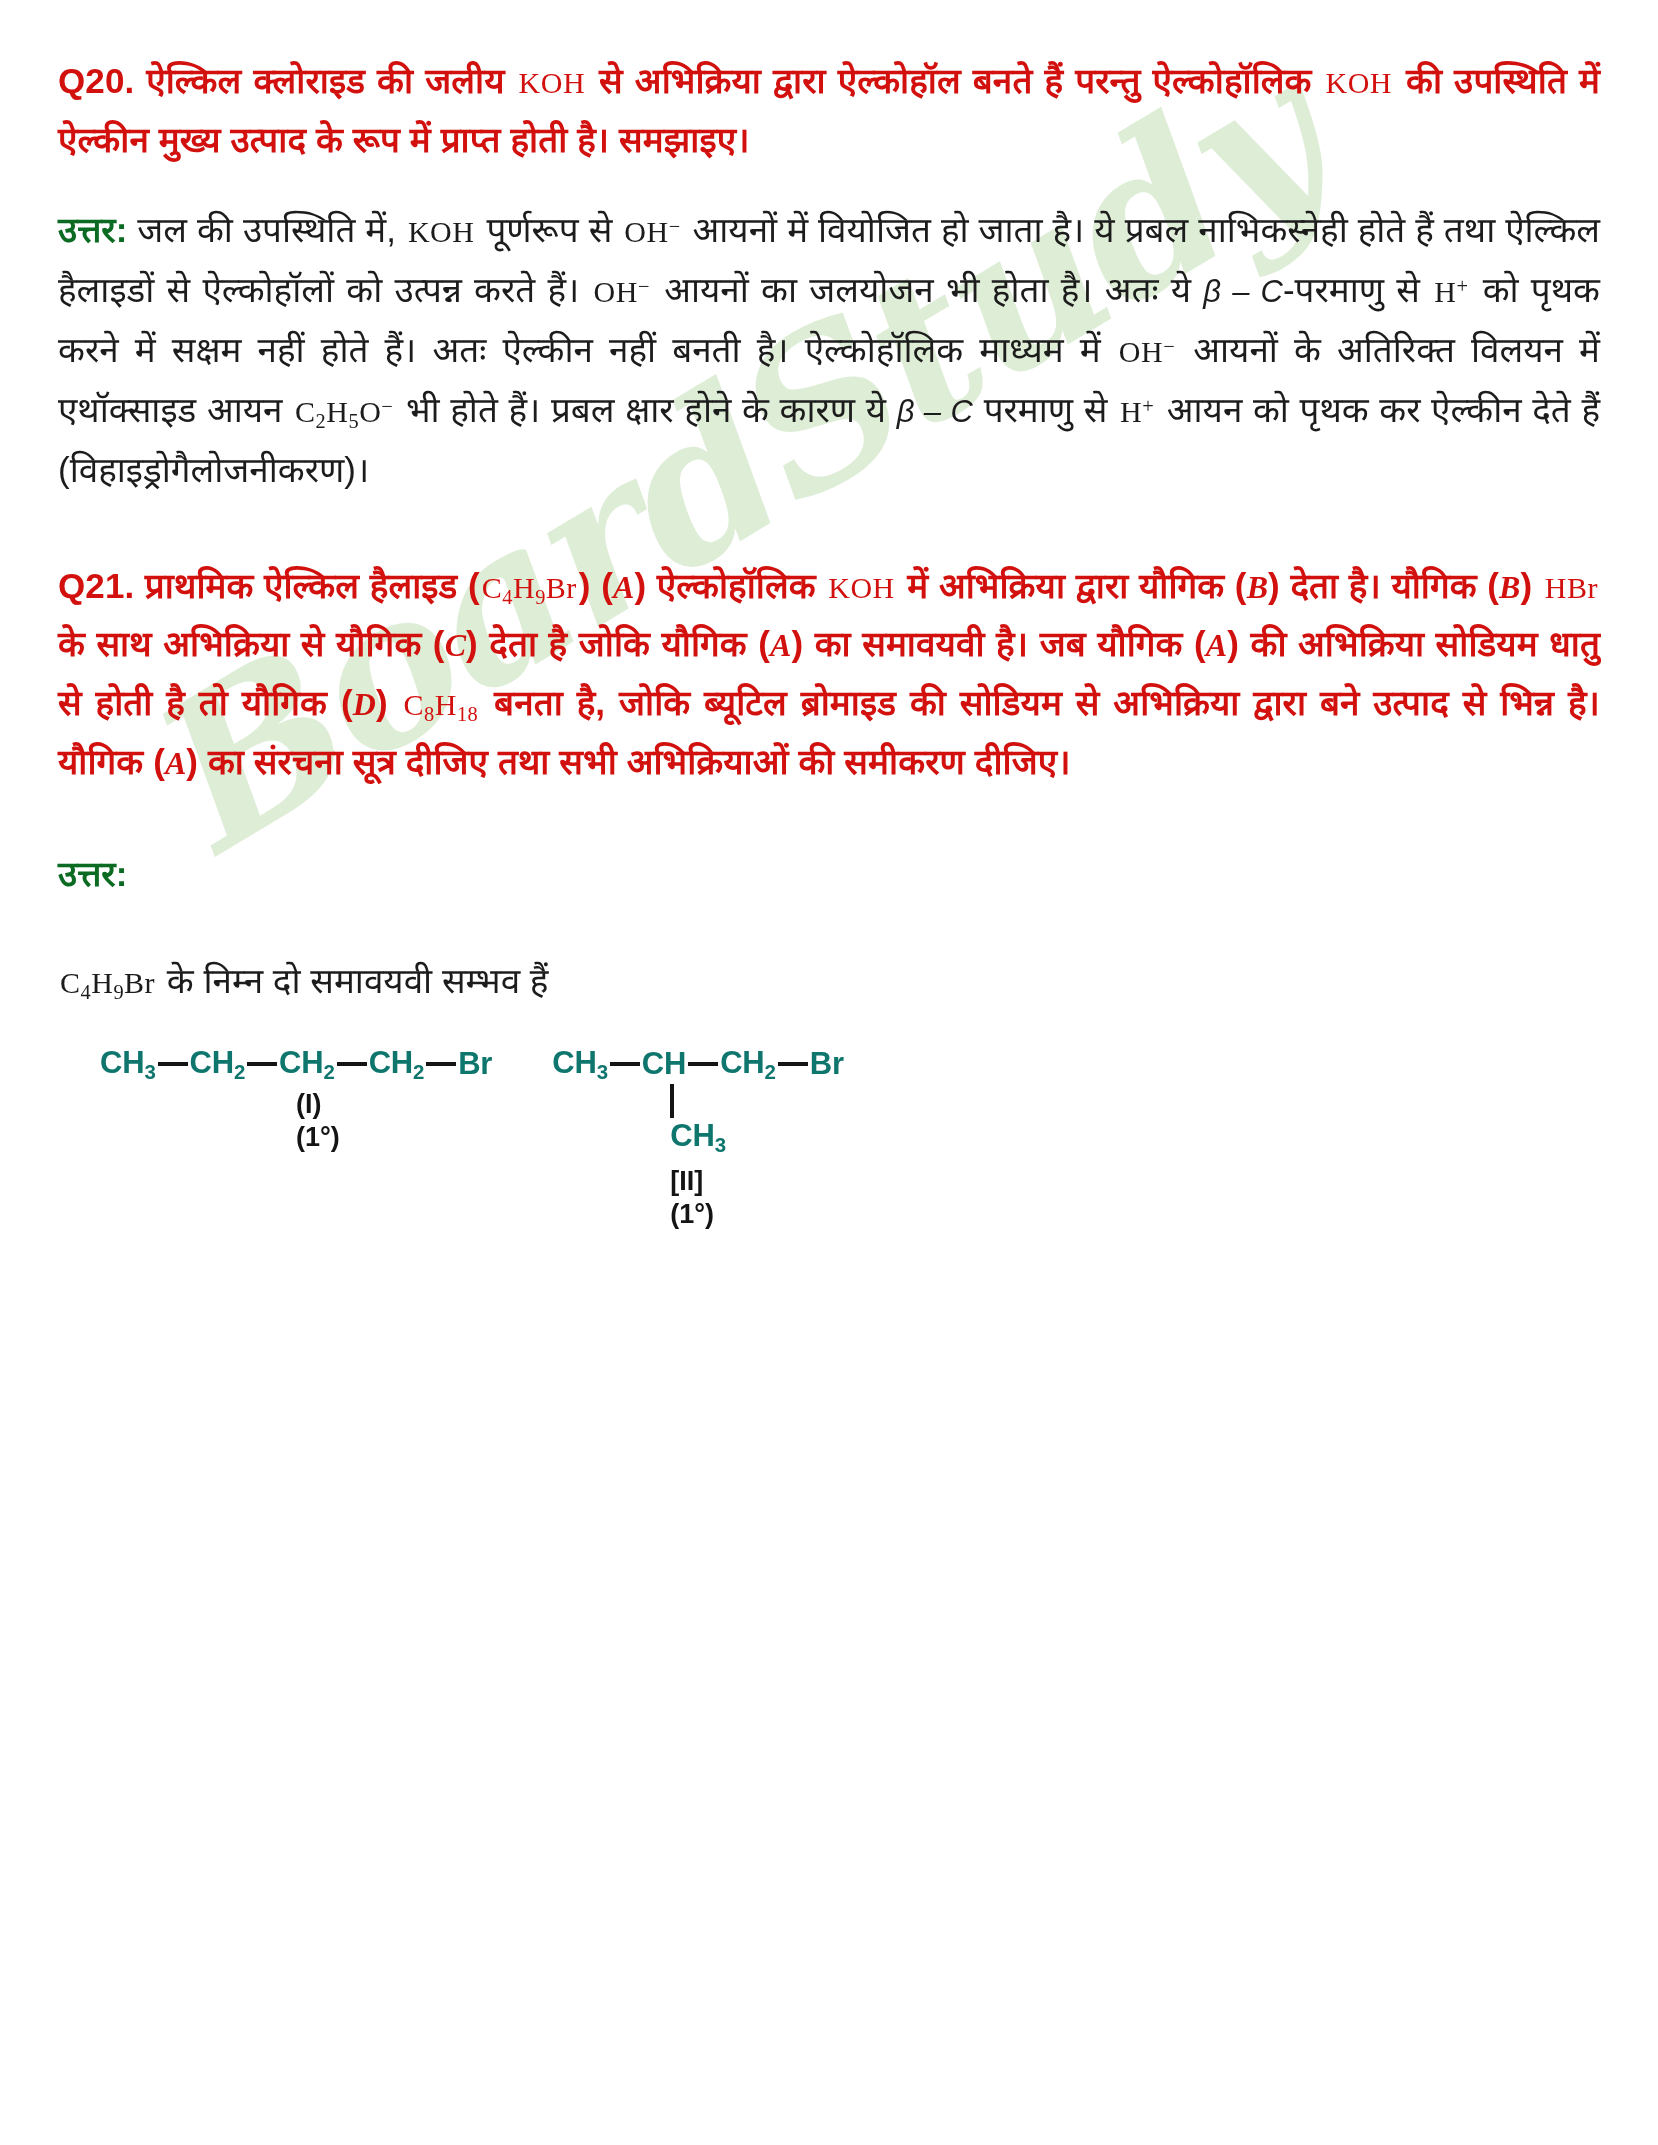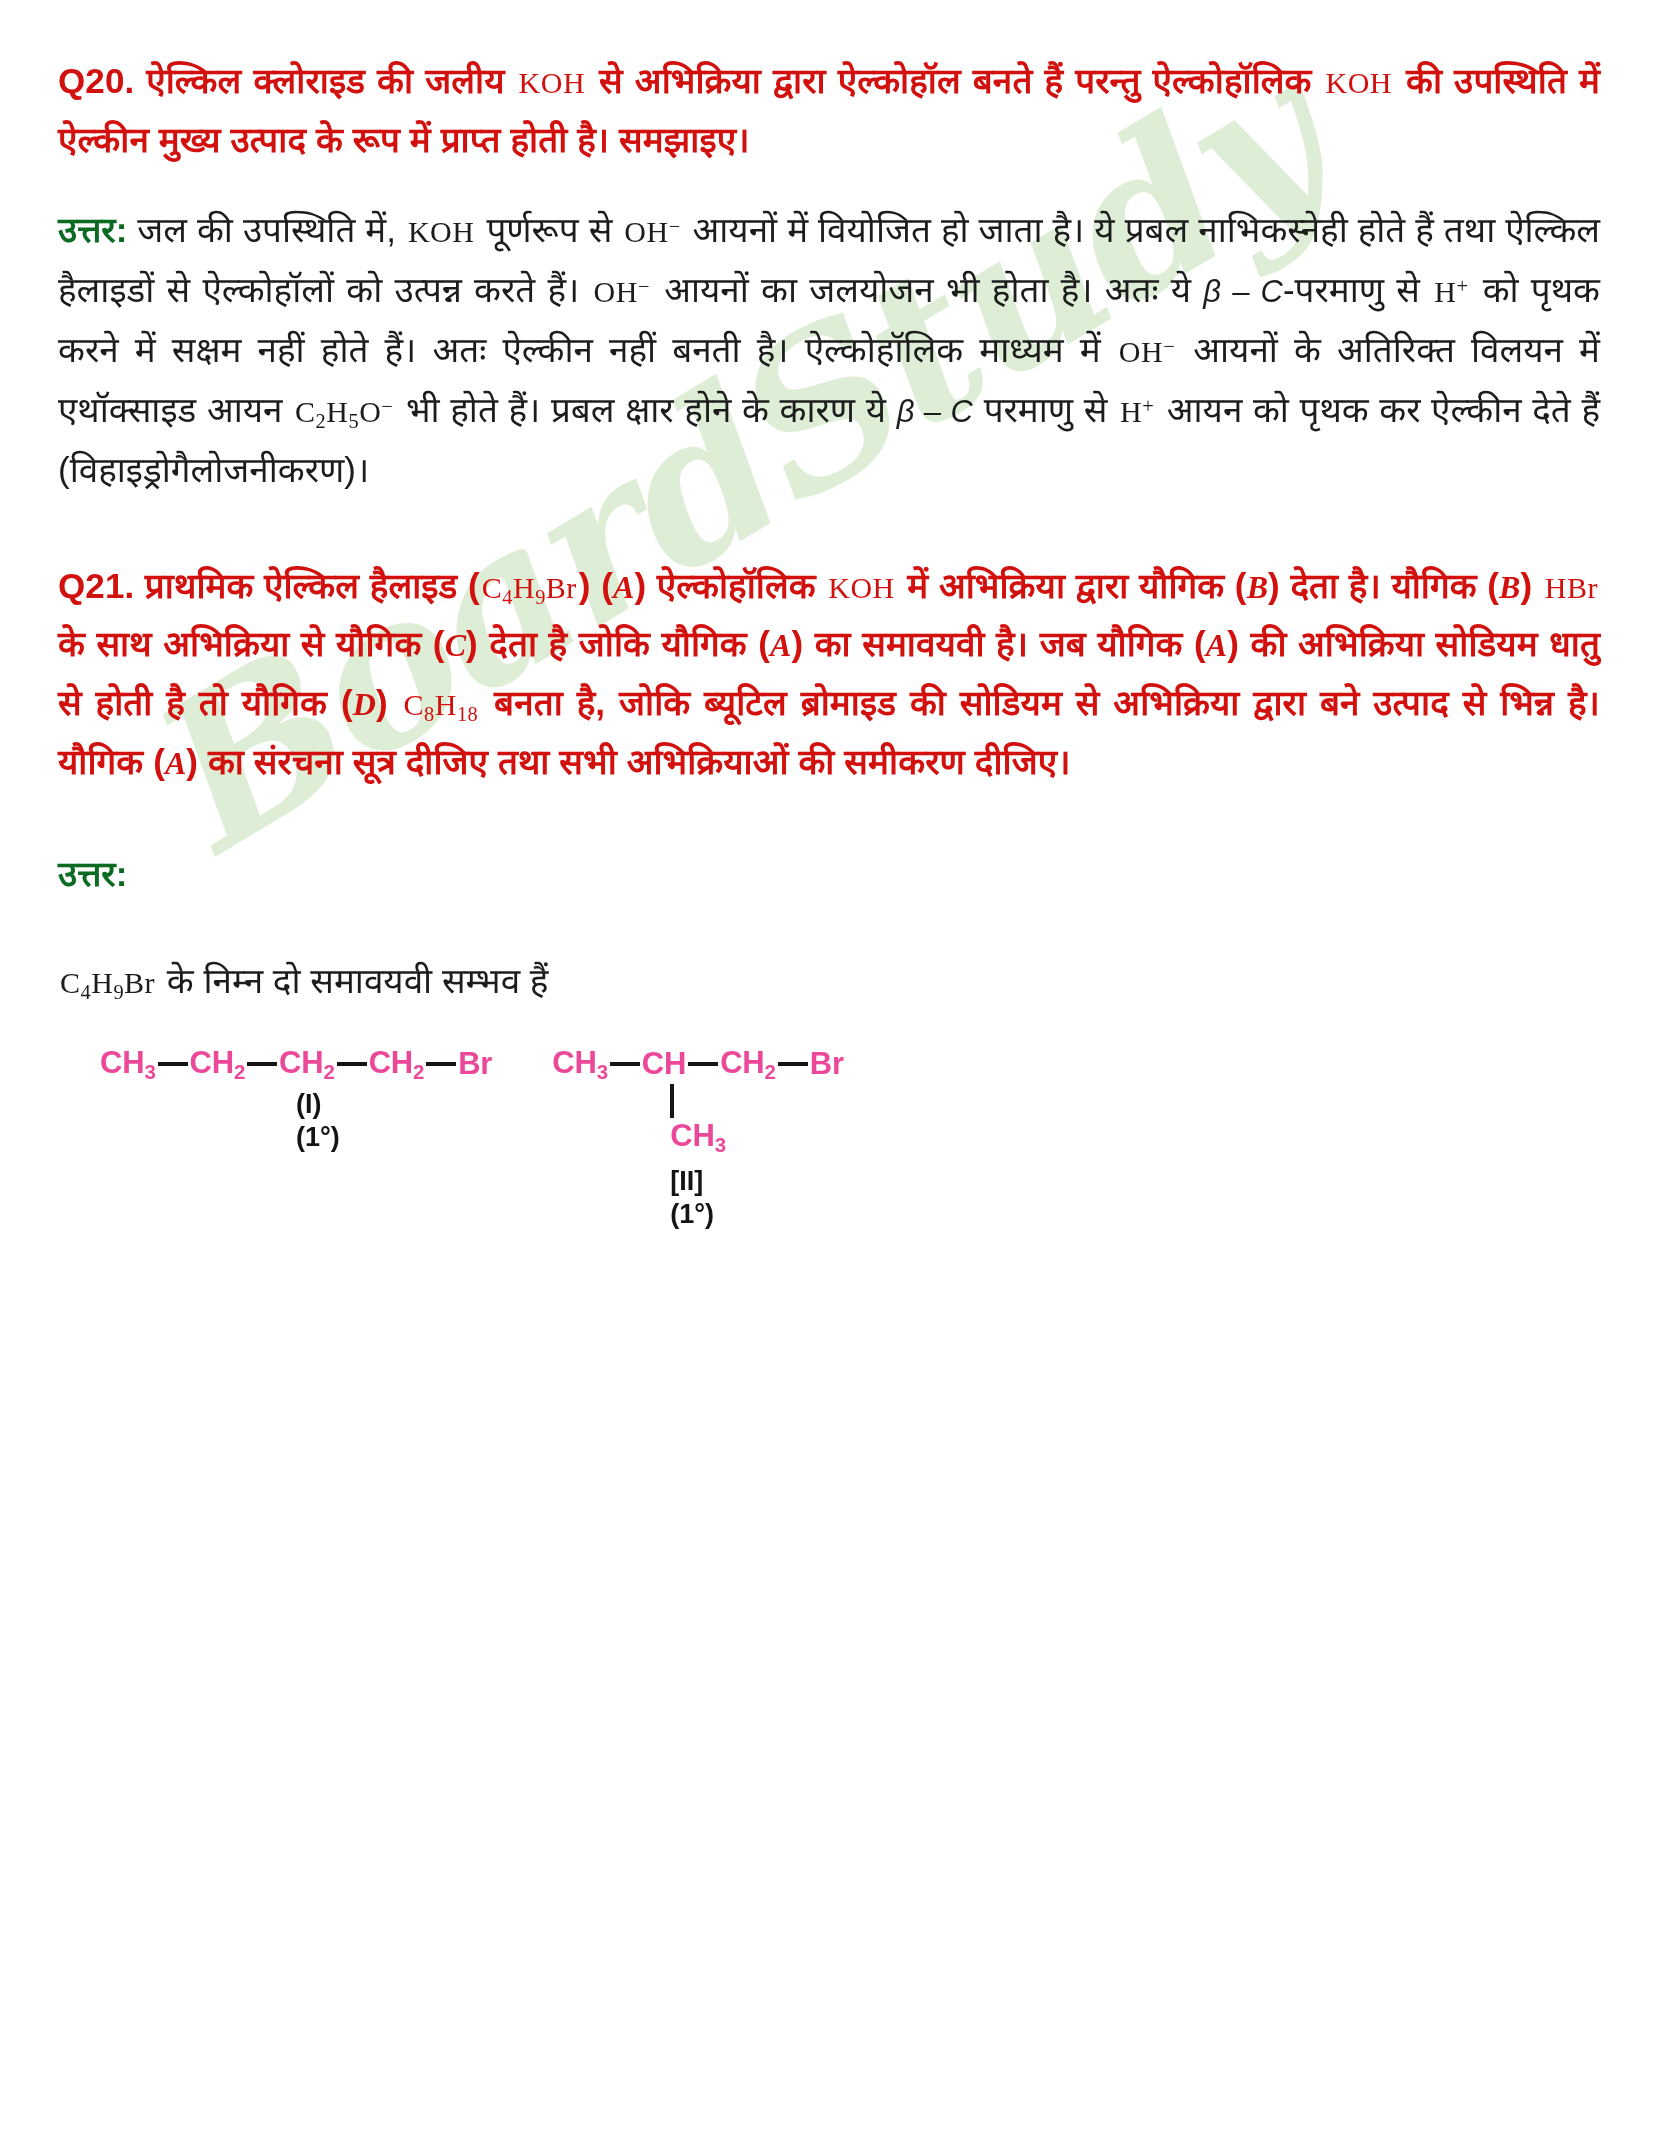--- a/index.html
+++ b/index.html
@@ -117,21 +117,21 @@
     position: relative;
   }
   .chain {
     display: flex;
     align-items: center;
     white-space: nowrap;
   }
   .grp {
     font-size: 31px;
     font-weight: 700;
-    color: #ec4899;
+    color: #0f766e;
     letter-spacing: -.2px;
   }
   .grp sub { font-size: .66em; vertical-align: -.3em; font-weight: 700; }
   .bond {
     display: inline-block;
     width: 30px;
     height: 4px;
     background: #141414;
     margin: 0 2px;
   }

